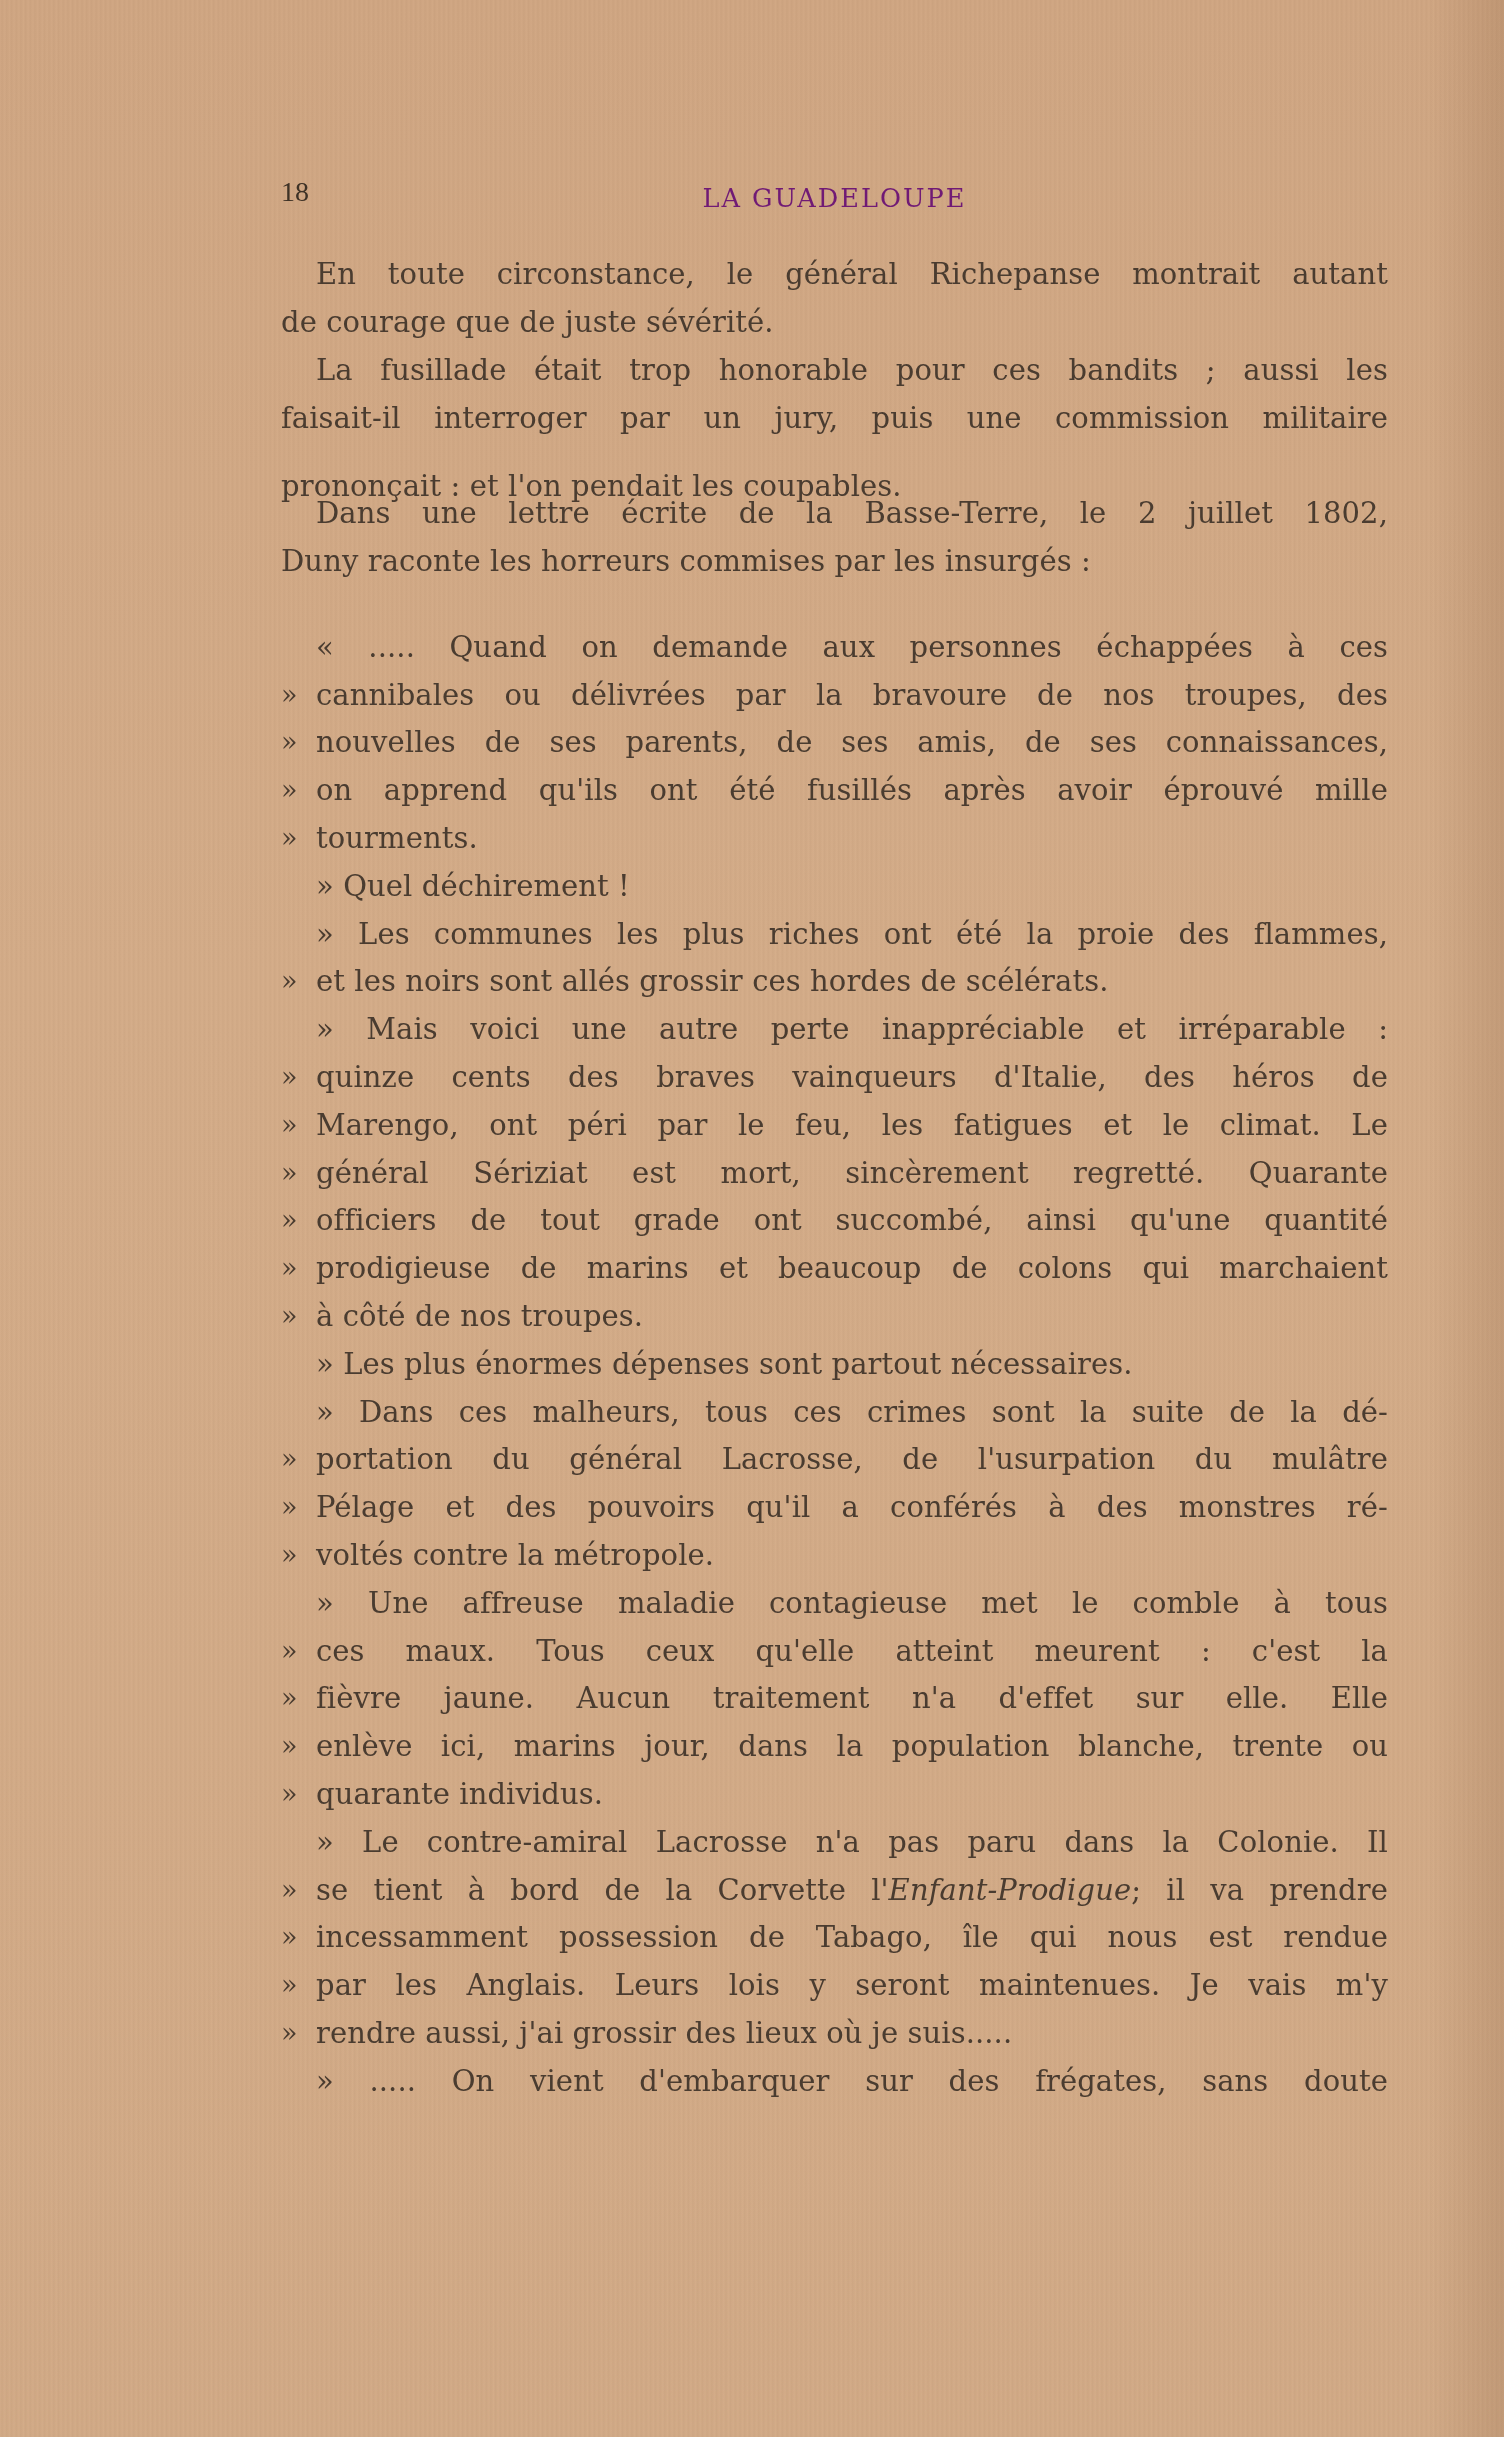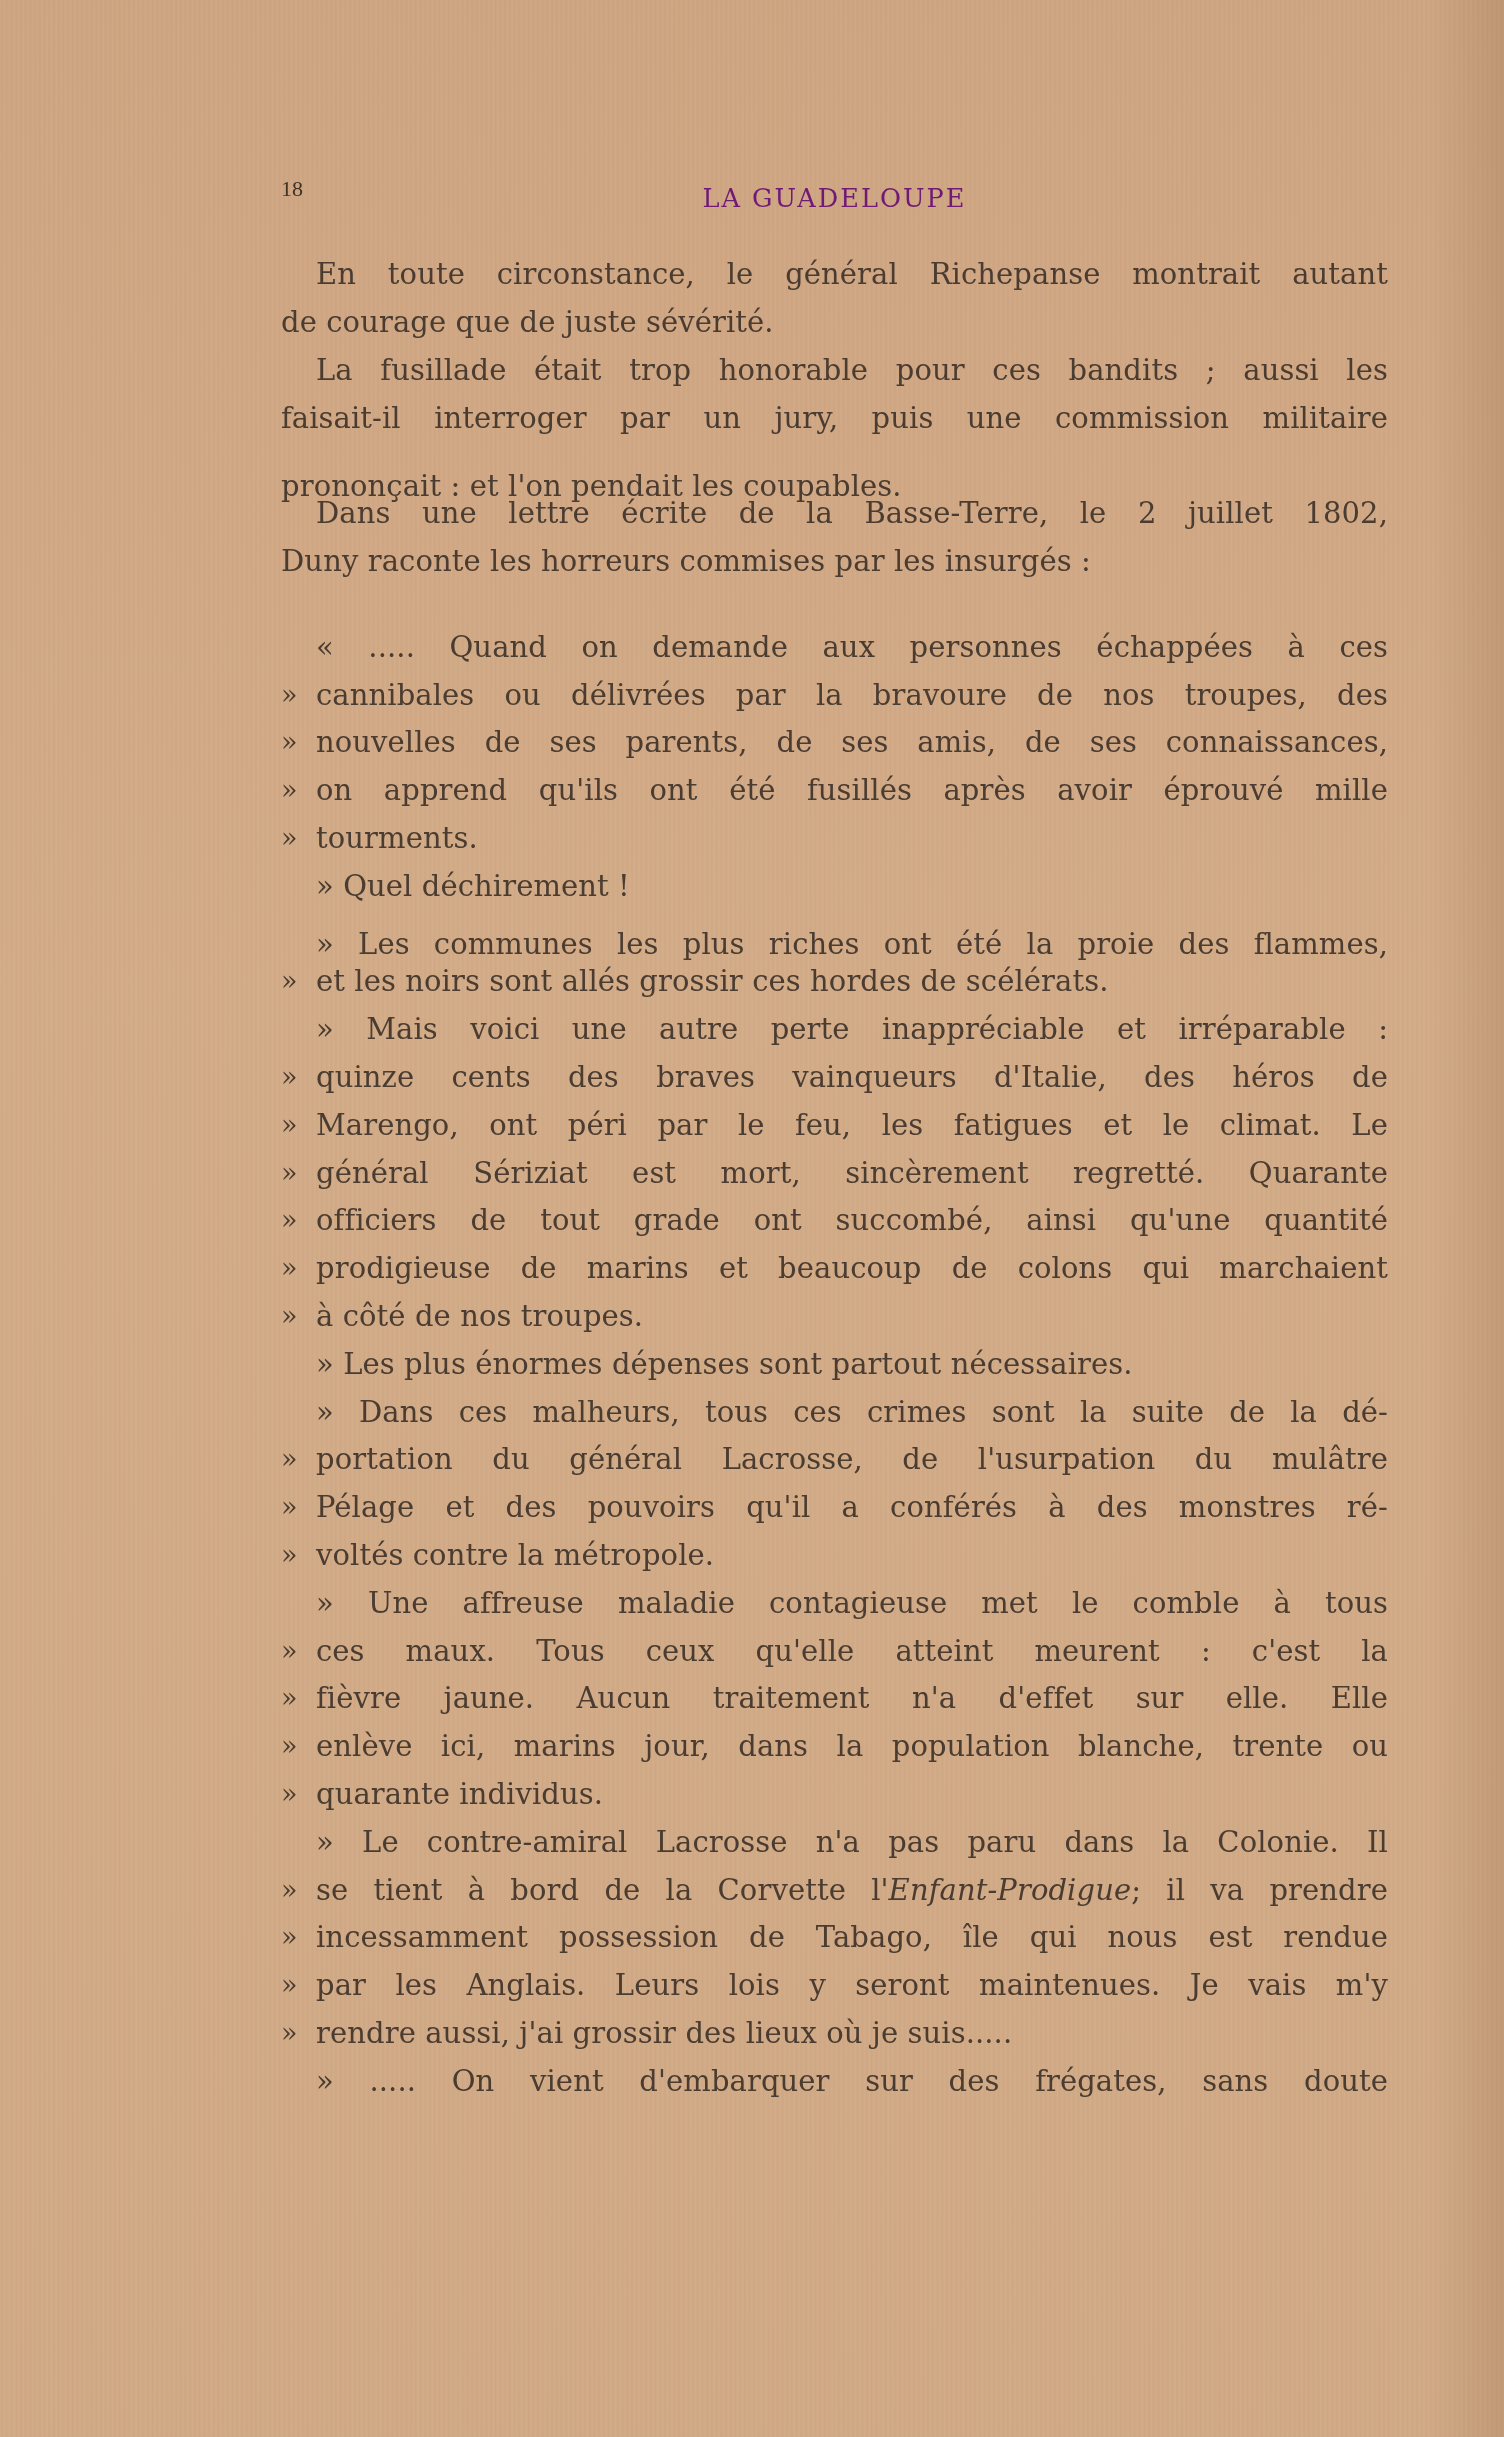--- a/index.html
+++ b/index.html
@@ -15,21 +15,21 @@
     background:
       linear-gradient(90deg, rgba(0,0,0,0) 0%, rgba(0,0,0,0) 95%, rgba(120,80,50,0.18) 100%),
       repeating-linear-gradient(90deg, rgba(255,255,255,0.02) 0px, rgba(0,0,0,0.025) 2px, rgba(255,255,255,0.015) 4.7px),
       linear-gradient(180deg, #d0a682 0%, #d4ac88 40%, #d2aa86 100%);
   }
   .header {
     position: absolute; top: 176px; left: 281px; width: 1107px; height: 40px;
   }
   .page-number {
     position: absolute; left: 0; top: 0;
-    font-size: 22px; font-family: "Liberation Serif", serif; color: #3e3226;
+    font-size: 28px; font-family: "Liberation Serif", serif; color: #3e3226;
   }
   .running-title {
     position: absolute; left: 0; right: 0; top: 6.7px; text-align: center;
     font-size: 25.6px; letter-spacing: 2px; color: #701a75;
     font-family: "DejaVu Serif", serif;
   }
   .text-block { position: absolute; left: 281px; top: 0; width: 1107px; }
   .line {
     position: absolute; left: 0; width: 1107px; height: 40px;
     font-size: 29px; line-height: 40px; white-space: nowrap;
@@ -62,21 +62,21 @@
     <div class="line" style="top: 398px;"><span>faisait-il interroger par un jury, puis une commission militaire</span></div>
     <div class="line last" style="top: 466px;"><span>prononçait : et l'on pendait les coupables.</span></div>
     <div class="line indent" style="top: 493px;"><span>Dans une lettre écrite de la Basse-Terre, le 2 juillet 1802,</span></div>
     <div class="line last" style="top: 541px;"><span>Duny raconte les horreurs commises par les insurgés :</span></div>
     <div class="line indent" style="top: 627px;"><span>« ..... Quand on demande aux personnes échappées à ces</span></div>
     <div class="line quoted" style="top: 675px;"><span class="qmark">»</span><span>cannibales ou délivrées par la bravoure de nos troupes, des</span></div>
     <div class="line quoted" style="top: 722px;"><span class="qmark">»</span><span>nouvelles de ses parents, de ses amis, de ses connaissances,</span></div>
     <div class="line quoted" style="top: 770px;"><span class="qmark">»</span><span>on apprend qu'ils ont été fusillés après avoir éprouvé mille</span></div>
     <div class="line quoted last" style="top: 818px;"><span class="qmark">»</span><span>tourments.</span></div>
     <div class="line indent last" style="top: 866px;"><span>» Quel déchirement !</span></div>
-    <div class="line indent" style="top: 914px; margin-top: 10px;"><span>» Les communes les plus riches ont été la proie des flammes,</span></div>
+    <div class="line indent" style="top: 914px;"><span>» Les communes les plus riches ont été la proie des flammes,</span></div>
     <div class="line quoted last" style="top: 961px;"><span class="qmark">»</span><span>et les noirs sont allés grossir ces hordes de scélérats.</span></div>
     <div class="line indent" style="top: 1009px;"><span>» Mais voici une autre perte inappréciable et irréparable :</span></div>
     <div class="line quoted" style="top: 1057px;"><span class="qmark">»</span><span>quinze cents des braves vainqueurs d'Italie, des héros de</span></div>
     <div class="line quoted" style="top: 1105px;"><span class="qmark">»</span><span>Marengo, ont péri par le feu, les fatigues et le climat. Le</span></div>
     <div class="line quoted" style="top: 1153px;"><span class="qmark">»</span><span>général Sériziat est mort, sincèrement regretté. Quarante</span></div>
     <div class="line quoted" style="top: 1200px;"><span class="qmark">»</span><span>officiers de tout grade ont succombé, ainsi qu'une quantité</span></div>
     <div class="line quoted" style="top: 1248px;"><span class="qmark">»</span><span>prodigieuse de marins et beaucoup de colons qui marchaient</span></div>
     <div class="line quoted last" style="top: 1296px;"><span class="qmark">»</span><span>à côté de nos troupes.</span></div>
     <div class="line indent last" style="top: 1344px;"><span>» Les plus énormes dépenses sont partout nécessaires.</span></div>
     <div class="line indent" style="top: 1392px;"><span>» Dans ces malheurs, tous ces crimes sont la suite de la dé-</span></div>

